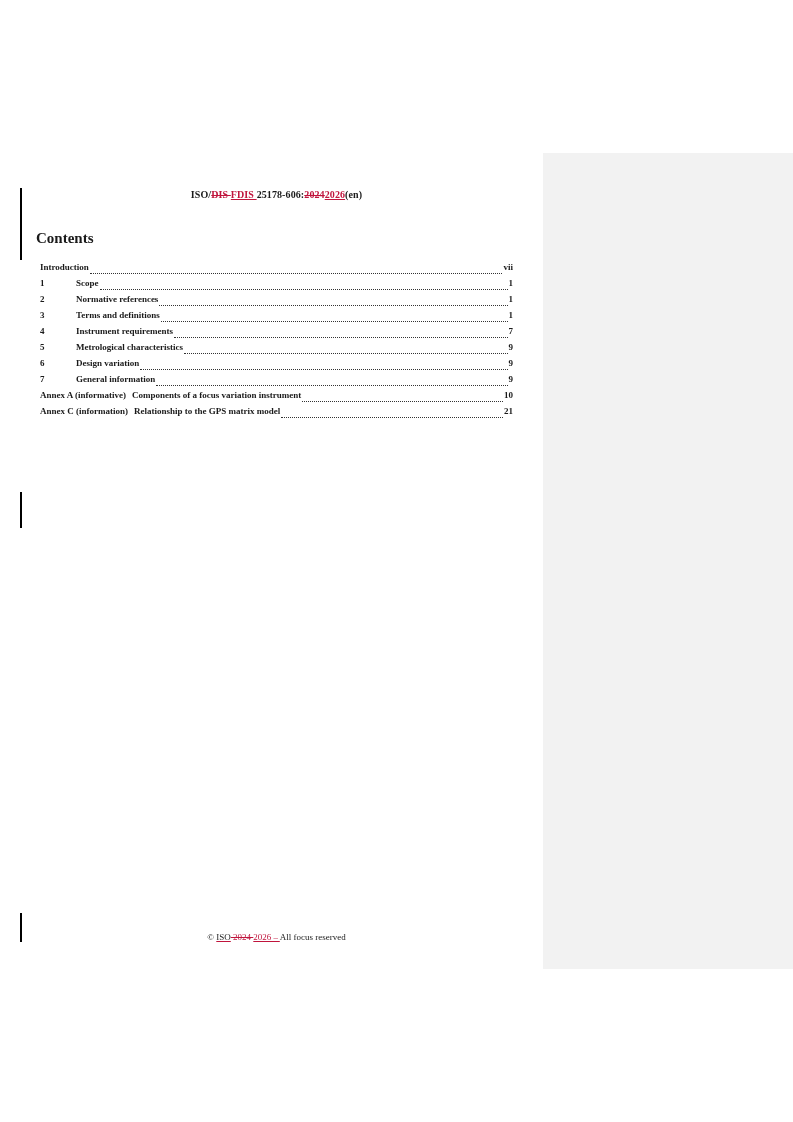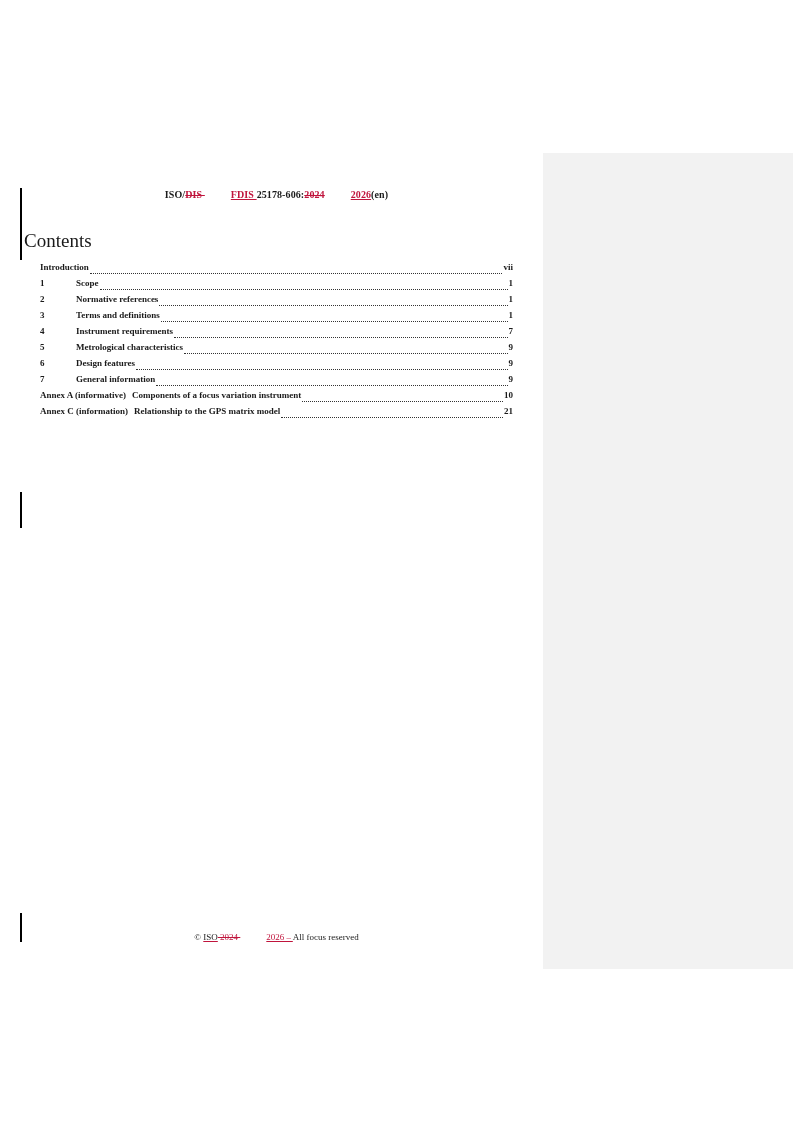--- a/index.html
+++ b/index.html
@@ -7,25 +7,25 @@
       width: 793px; height: 1122px; position: relative; background: #ffffff;
       font-family: "DejaVu Serif", "Liberation Serif", serif; color: #1a1a1a; overflow: hidden;
     }
     .change-bar { position: absolute; left: 20px; width: 1.5px; background: #000; }
     .comment-pane { position: absolute; left: 543px; top: 153px; width: 250px; height: 816px; background: #f2f2f2; }
     .header {
       position: absolute; left: 40px; width: 473px; top: 189px; text-align: center;
       font-family: "Liberation Serif", serif; font-weight: bold; font-size: 10px; letter-spacing: 0.1px;
     }
     .del { color: #c0143c; text-decoration: line-through; }
-    .ins { color: #c0143c; text-decoration: underline; margin-left: 26px; }
+    .ins { color: #c0143c; text-decoration: underline; }
     .ins-plain { text-decoration: underline; text-decoration-color: #c0143c; text-align: center; }
     .contents-title {
-      position: absolute; left: 24px; top: 230px; font-family: "Liberation Serif", serif;
-      font-weight: normal; font-size: 19px;
+      position: absolute; left: 36px; top: 230px; font-family: "Liberation Serif", serif;
+      font-weight: bold; font-size: 15px;
     }
     .toc { position: absolute; left: 40px; top: 262px; width: 473px; }
     .toc-row {
       display: flex; align-items: baseline; height: 16px; font-family: "Liberation Serif", serif;
       font-weight: bold; font-size: 9px; white-space: nowrap; overflow: hidden;
     }
     .toc-num { width: 36px; flex: none; }
     .toc-annex { flex: none; margin-right: 6px; }
     .toc-title { flex: none; }
     .toc-dots {
@@ -85,21 +85,21 @@
     <span class="toc-page">7</span>
   </div>
   <div class="toc-row">
     <span class="toc-num">5</span>
     <span class="toc-title">Metrological characteristics</span>
     <span class="toc-dots"></span>
     <span class="toc-page">9</span>
   </div>
   <div class="toc-row">
     <span class="toc-num">6</span>
-    <span class="toc-title">Design features</span>
+    <span class="toc-title">Design variation</span>
     <span class="toc-dots"></span>
     <span class="toc-page">9</span>
   </div>
   <div class="toc-row">
     <span class="toc-num">7</span>
     <span class="toc-title">General information</span>
     <span class="toc-dots"></span>
     <span class="toc-page">9</span>
   </div>
 

